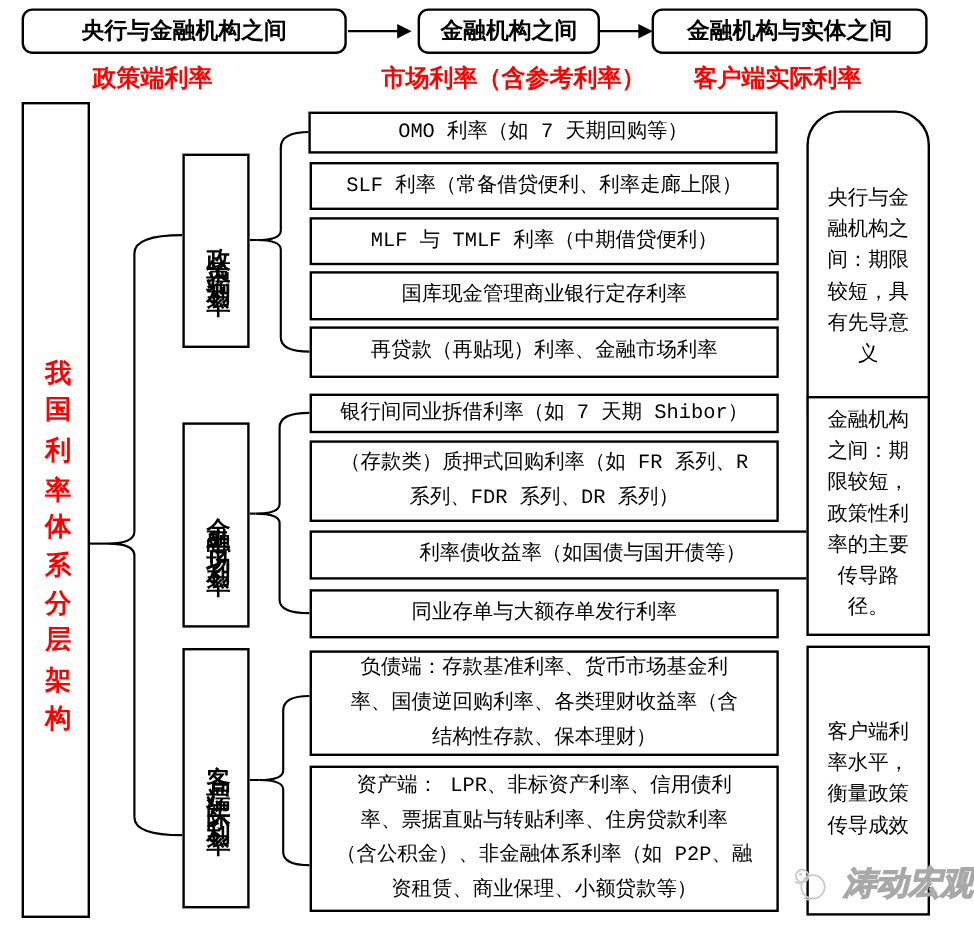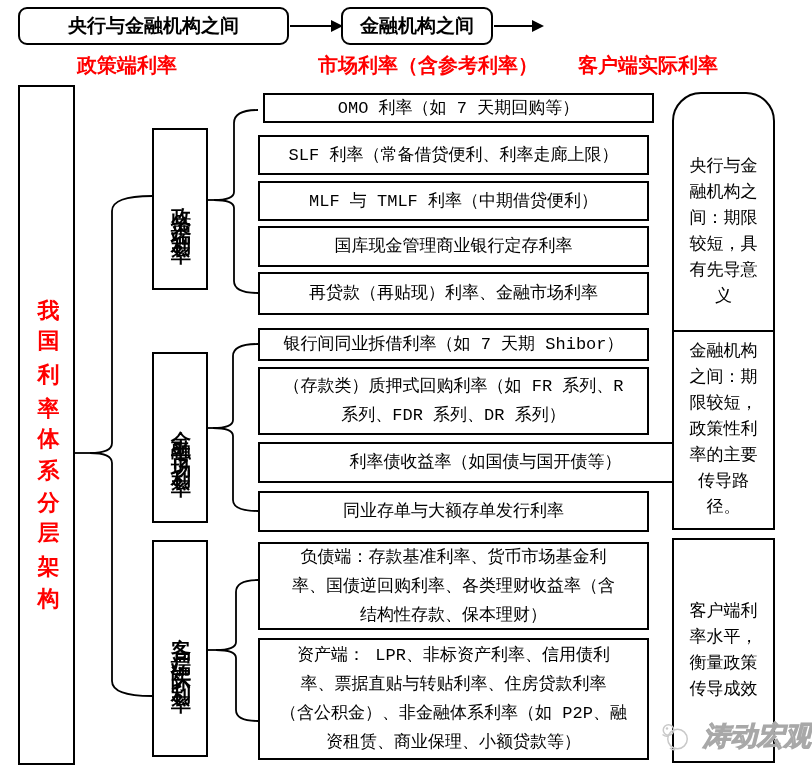--- a/index.html
+++ b/index.html
@@ -63,43 +63,46 @@
 
     <g>
       <path d="M 258 580 Q 236 580 236 592 L 236 642 Q 236 650 216 650 Q 236 650 236 658 L 236 710 Q 236 721 258 721"></path>
       <line x1="208" y1="650" x2="216" y2="650"></line>
     </g>
   </svg>
 
   <div class="box flow-node" style="left:18px;top:7px;width:271px;height:38px;">
     <span>央行与金融机构之间</span>
   </div>
-  <div class="box flow-node" style="left:341px;top:7px;width:152px;height:38px;text-align:right;">
+  <div class="box flow-node" style="left:348px;top:7px;width:152px;height:38px;text-align:right;">
     <span>金融机构之间</span>
+  </div>
+  <div class="box flow-node" style="left:543px;top:7px;width:230px;height:38px;">
+    <span>金融机构与实体之间</span>
   </div>
 
   <div class="stage-label" style="left:77px;top:52px;">政策端利率</div>
   <div class="stage-label" style="left:318px;top:52px;">市场利率（含参考利率）</div>
   <div class="stage-label" style="left:578px;top:52px;">客户端实际利率</div>
 
   <div class="box" style="left:18px;top:85px;width:57px;height:680px;">
     <span class="vtext root-label">我国利率体系分层架构</span>
   </div>
 
   <div class="box" style="left:152px;top:128px;width:56px;height:162px;">
     <span class="vtext cat-label">政策端利率</span>
   </div>
   <div class="box" style="left:152px;top:352px;width:56px;height:171px;">
     <span class="vtext cat-label">金融市场利率</span>
   </div>
   <div class="box" style="left:152px;top:540px;width:56px;height:217px;">
     <span class="vtext cat-label">客户端实际利率</span>
   </div>
 
-  <div class="box item-box" style="left:263px;top:93px;width:391px;height:30px;">OMO 利率（如 7 天期回购等）</div>
+  <div class="box item-box" style="left:257px;top:93px;width:391px;height:35px;">OMO 利率（如 7 天期回购等）</div>
   <div class="box item-box" style="left:258px;top:135px;width:391px;height:40px;">SLF 利率（常备借贷便利、利率走廊上限）</div>
   <div class="box item-box" style="left:258px;top:181px;width:391px;height:40px;">MLF 与 TMLF 利率（中期借贷便利）</div>
   <div class="box item-box" style="left:258px;top:226px;width:391px;height:41px;">国库现金管理商业银行定存利率</div>
   <div class="box item-box" style="left:258px;top:272px;width:391px;height:43px;">再贷款（再贴现）利率、金融市场利率</div>
 
   <div class="box item-box" style="left:258px;top:328px;width:391px;height:33px;">银行间同业拆借利率（如 7 天期 Shibor）</div>
   <div class="box item-box" style="left:258px;top:367px;width:391px;height:68px;">（存款类）质押式回购利率（如 FR 系列、R
 系列、FDR 系列、DR 系列）</div>
   <div class="box item-box" style="left:258px;top:442px;width:455px;height:41px;">利率债收益率（如国债与国开债等）</div>
   <div class="box item-box" style="left:258px;top:491px;width:391px;height:41px;">同业存单与大额存单发行利率</div>

